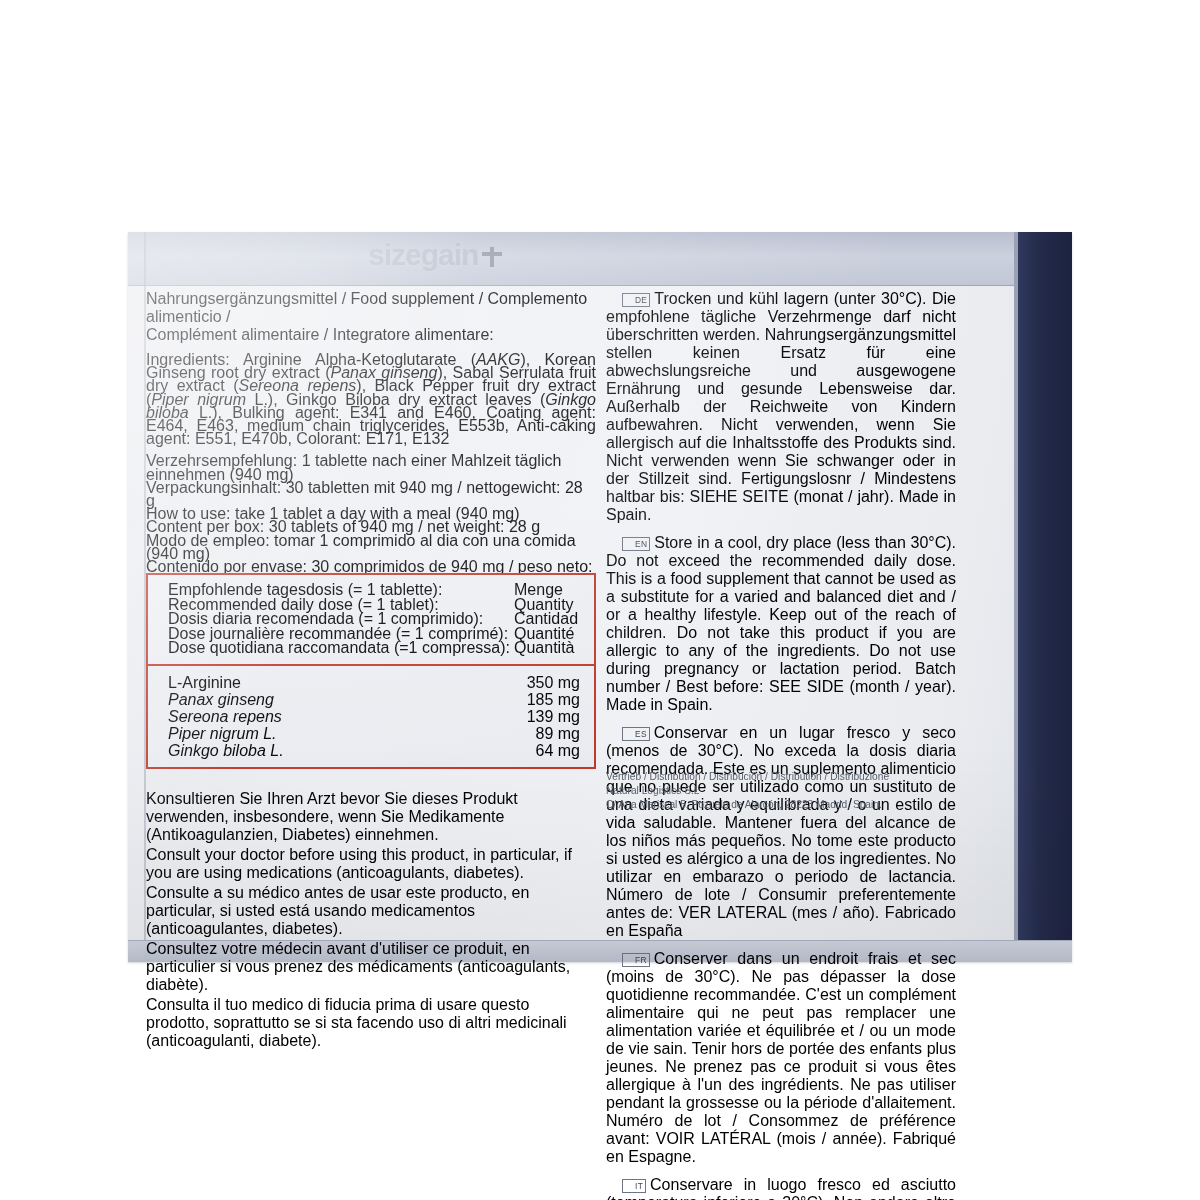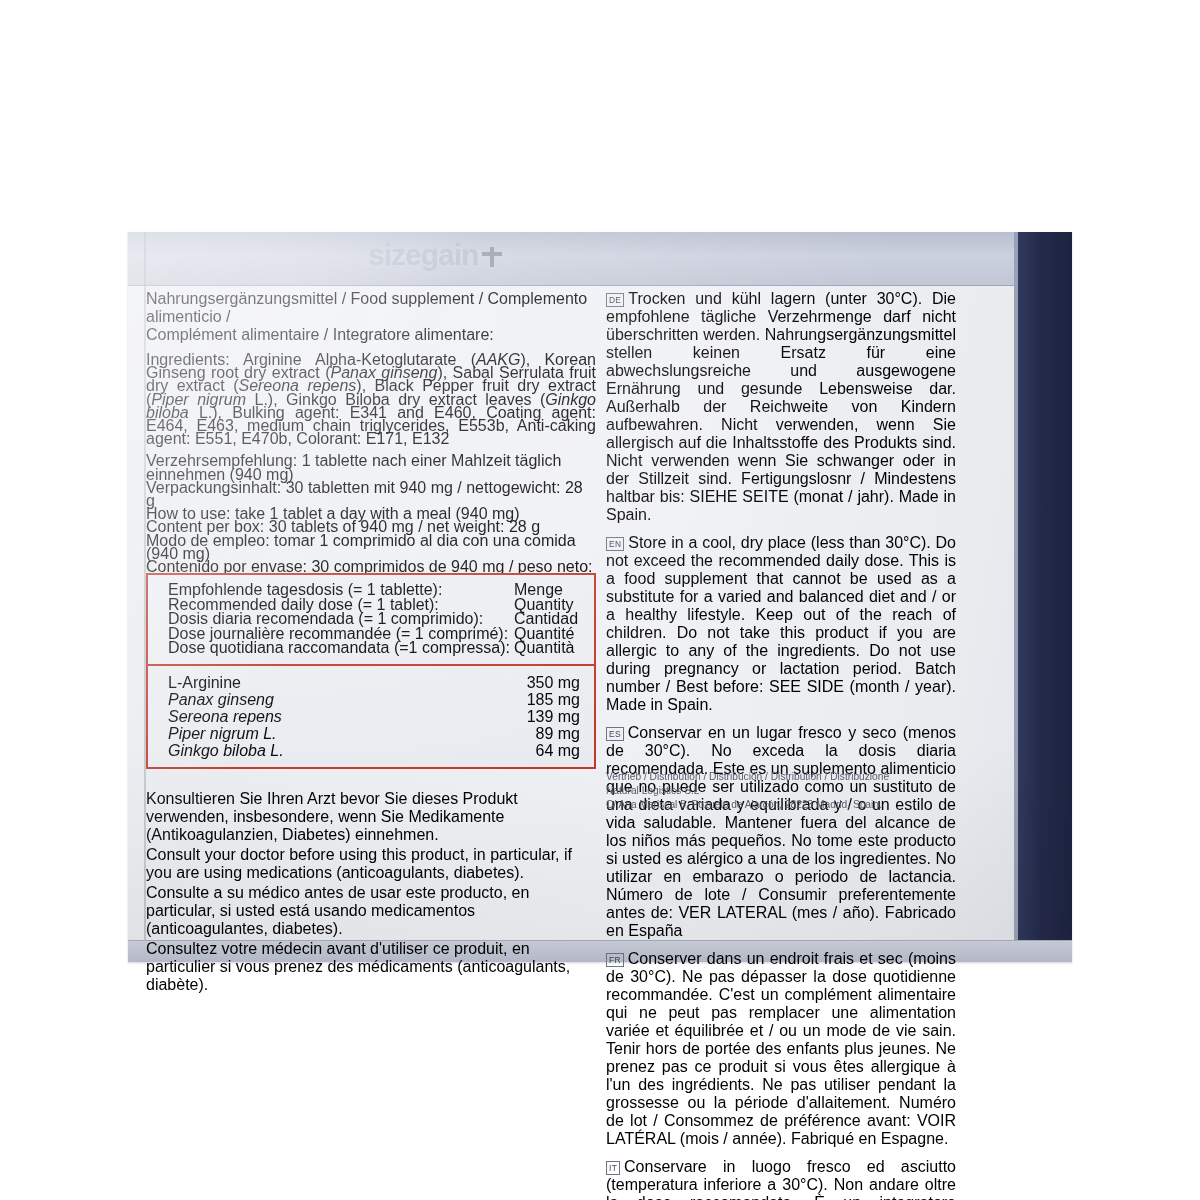--- a/index.html
+++ b/index.html
@@ -86,24 +86,25 @@
   .tight { line-height: 13.2px; }
   i, .it { font-style: italic; }
 
   
   .lang {
     display: inline-block;
     border: 1px solid #6d7484;
     color: #3f4653;
     font-size: 8.4px;
     line-height: 10px;
-    padding: 1px 2px 1px 2px;
+    padding: 1px 2px 1px 12px;
     margin-right: 4px;
     vertical-align: 1px;
     letter-spacing: .3px;
+    margin-left: 16px;
   }
   .langblk { margin-bottom: 10px; text-align: justify; }
 
   
   #dosage {
     position: absolute;
     left: 18px; top: 341px;
     width: 450px;
     border: 2px solid #c0392b;
     background: linear-gradient(180deg, #eceef2 0%, #e9ebf0 100%);
@@ -227,20 +228,21 @@
       <span class="nm it">Ginkgo biloba L.</span>
       <span class="amt">64 mg</span>
     </div>
   </div>
 
   <div style="position:absolute; left:18px; top:558px; width:450px;">
     <p style="margin-bottom:2px;">Konsultieren Sie Ihren Arzt bevor Sie dieses Produkt verwenden, insbesondere, wenn Sie Medikamente (Antikoagulanzien, Diabetes) einnehmen.</p>
     <p style="margin-bottom:2px;">Consult your doctor before using this product, in particular, if you are using medications (anticoagulants, diabetes).</p>
     <p style="margin-bottom:2px;">Consulte a su médico antes de usar este producto, en particular, si usted está usando medicamentos (anticoagulantes, diabetes).</p>
     <p style="margin-bottom:2px;">Consultez votre médecin avant d'utiliser ce produit, en particulier si vous prenez des médicaments (anticoagulants, diabète).</p>
+    <p style="margin-bottom:2px;">Consulta il tuo medico di fiducia prima di usare questo prodotto, soprattutto se si sta facendo uso di altri medicinali (anticoagulanti, diabete).</p>
   </div>
 
   <div class="col-right">
     <div class="langblk">
       <span class="lang">DE</span><span>Trocken und kühl lagern (unter 30°C). Die empfohlene tägliche Verzehrmenge darf nicht überschritten werden. Nahrungsergänzungsmittel stellen keinen Ersatz für eine abwechslungsreiche und ausgewogene Ernährung und gesunde Lebensweise dar. Außerhalb der Reichweite von Kindern aufbewahren. Nicht verwenden, wenn Sie allergisch auf die Inhaltsstoffe des Produkts sind. Nicht verwenden wenn Sie schwanger oder in der Stillzeit sind. Fertigungslosnr / Mindestens haltbar bis: SIEHE SEITE (monat / jahr). Made in Spain.</span>
     </div>
     <div class="langblk">
       <span class="lang">EN</span><span>Store in a cool, dry place (less than 30°C). Do not exceed the recommended daily dose. This is a food supplement that cannot be used as a substitute for a varied and balanced diet and / or a healthy lifestyle. Keep out of the reach of children. Do not take this product if you are allergic to any of the ingredients. Do not use during pregnancy or lactation period. Batch number / Best before: SEE SIDE (month / year). Made in Spain.</span>
     </div>
     <div class="langblk">

